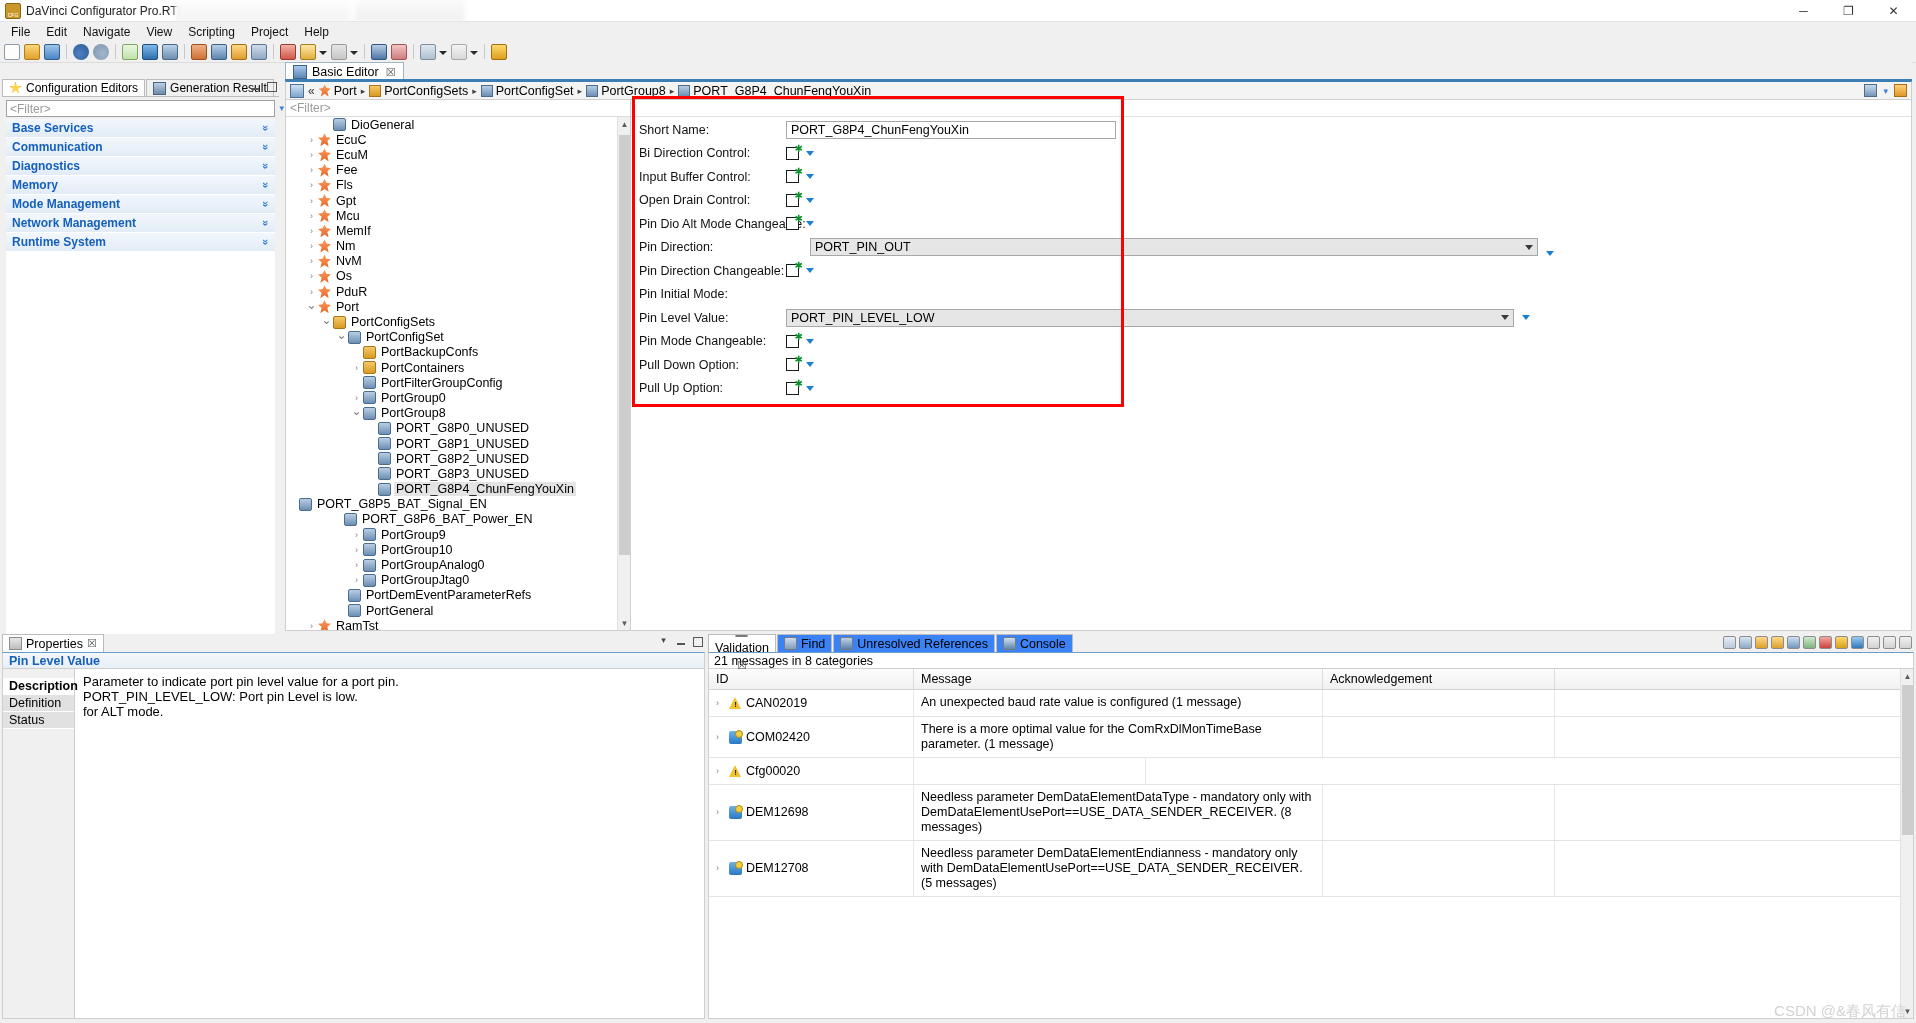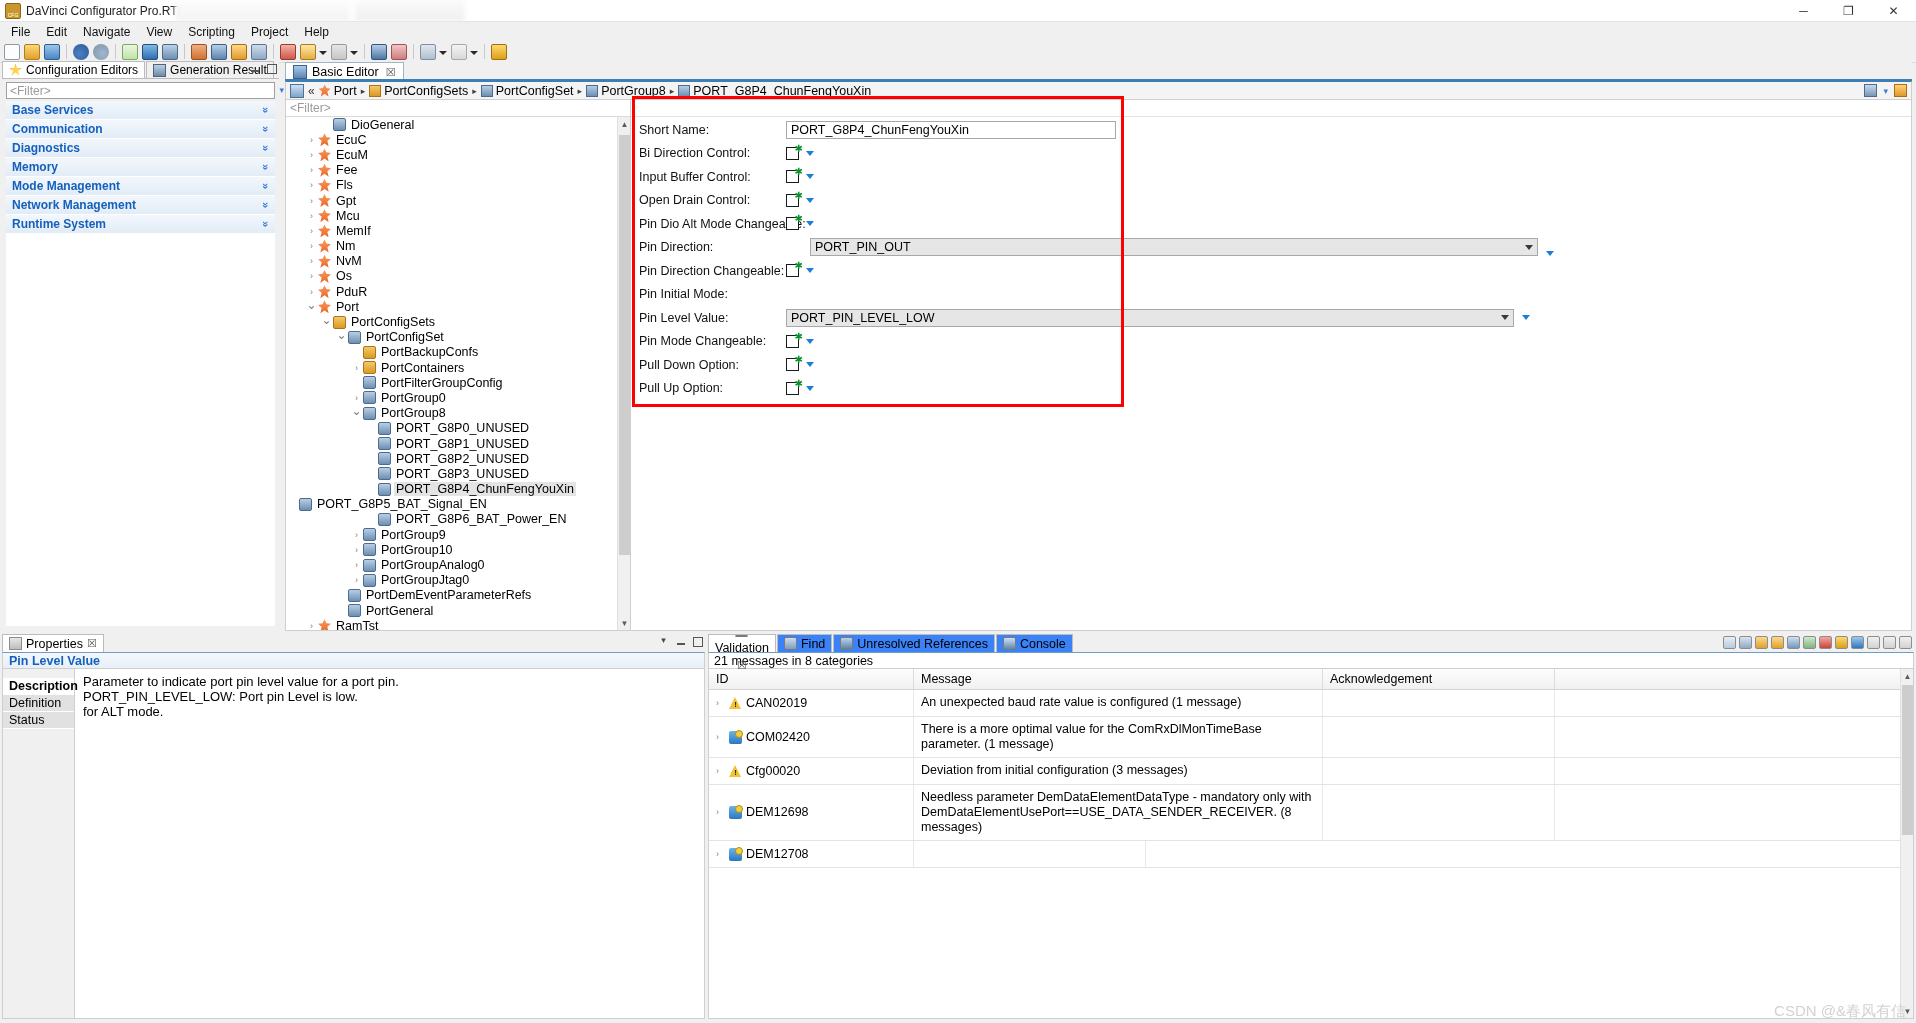--- a/index.html
+++ b/index.html
@@ -71,21 +71,21 @@
   .tb-arrow::after {
     content:""; position:absolute; left:1px; top:7px;
     border-left:4px solid transparent; border-right:4px solid transparent;
     border-top:4px solid #2a2a2a;
   }
 
   
   .pane { position: absolute; background: #ffffff; }
 
   
-  #left-pane { left: 2px; top: 61px; width: 277px; height: 571px; background: #f0f0f0; }
+  #left-pane { left: 2px; top: 79px; width: 277px; height: 571px; background: #f0f0f0; }
   .viewtabs {
     height: 18px; display: flex; align-items: stretch; position: relative;
     border-bottom: 1px solid #bcbcbc;
   }
   .vtab {
     display: flex; align-items: center; gap: 4px; padding: 0 6px;
     font-size: 12px; background: #f0f0f0; border: 1px solid #bcbcbc;
     border-bottom: none; margin-right: 1px; white-space: nowrap;
   }
   .vtab.active { background: #ffffff; }
@@ -590,21 +590,21 @@
               <div class="tree-row selected" style="padding-left: 79px;">
                 <span class="twisty"></span>
                 <span class="tnode-icon" style="background: linear-gradient(rgb(185, 206, 229), rgb(109, 143, 179)); border: 1px solid rgb(75, 108, 141); border-radius: 2px;"></span>
                 <span class="tree-label">PORT_G8P4_ChunFengYouXin</span>
               </div>
               <div class="tree-row" style="">
                 <span class="twisty"></span>
                 <span class="tnode-icon" style="background: linear-gradient(rgb(185, 206, 229), rgb(109, 143, 179)); border: 1px solid rgb(75, 108, 141); border-radius: 2px;"></span>
                 <span class="tree-label">PORT_G8P5_BAT_Signal_EN</span>
               </div>
-              <div class="tree-row" style="padding-left: 79px;">
+              <div class="tree-row" style="padding-left: 45px;">
                 <span class="twisty"></span>
                 <span class="tnode-icon" style="background: linear-gradient(rgb(185, 206, 229), rgb(109, 143, 179)); border: 1px solid rgb(75, 108, 141); border-radius: 2px;"></span>
                 <span class="tree-label">PORT_G8P6_BAT_Power_EN</span>
               </div>
               <div class="tree-row" style="padding-left: 64px;">
                 <span class="twisty">›</span>
                 <span class="tnode-icon" style="background: linear-gradient(rgb(185, 206, 229), rgb(109, 143, 179)); border: 1px solid rgb(75, 108, 141); border-radius: 2px;"></span>
                 <span class="tree-label">PortGroup9</span>
               </div>
               <div class="tree-row" style="padding-left: 64px;">
@@ -833,40 +833,40 @@
             <div class="c-msg">There is a more optimal value for the ComRxDlMonTimeBase parameter. (1 message)</div>
             <div class="c-ack"></div>
             <div class="c-last"></div>
           </div>
           <div class="vrow">
             <div class="c-id">
               <span class="vtwisty">›</span>
               <span class="warn-icon"></span>
               <span>Cfg00020</span>
             </div>
-            <div class="c-msg">Deviation from initial configuration (3 messages)</div>
             <div class="c-ack"></div>
             <div class="c-last"></div>
           </div>
           <div class="vrow">
             <div class="c-id">
               <span class="vtwisty">›</span>
               <span class="info-icon"></span>
               <span>DEM12698</span>
             </div>
             <div class="c-msg">Needless parameter DemDataElementDataType - mandatory only with DemDataElementUsePort==USE_DATA_SENDER_RECEIVER. (8 messages)</div>
             <div class="c-ack"></div>
             <div class="c-last"></div>
           </div>
           <div class="vrow">
             <div class="c-id">
               <span class="vtwisty">›</span>
               <span class="info-icon"></span>
               <span>DEM12708</span>
             </div>
+            <div class="c-msg">Needless parameter DemDataElementEndianness - mandatory only with DemDataElementUsePort==USE_DATA_SENDER_RECEIVER. (5 messages)</div>
             <div class="c-ack"></div>
             <div class="c-last"></div>
           </div>
         </div>
       <div class="vscrollbar-right">
         <div style="position:absolute;top:0;left:0;width:13px;height:14px;display:flex;align-items:center;justify-content:center;font-size:8px;color:#5a5a5a;">▲</div>
         <div style="position:absolute;left:1px;top:16px;width:11px;height:150px;background:#cdcdcd;"></div>
         <div style="position:absolute;bottom:0;left:0;width:13px;height:14px;display:flex;align-items:center;justify-content:center;font-size:8px;color:#5a5a5a;">▼</div>
       </div>
     </div>

